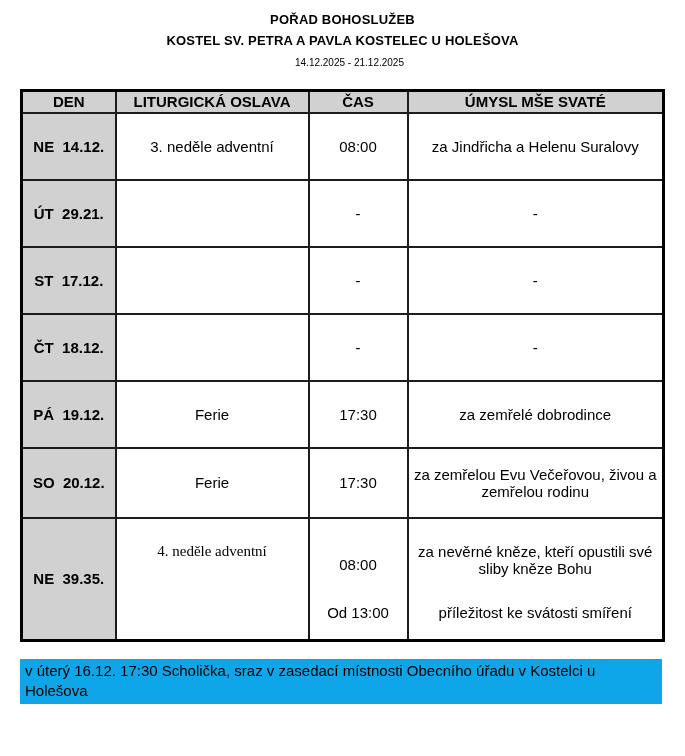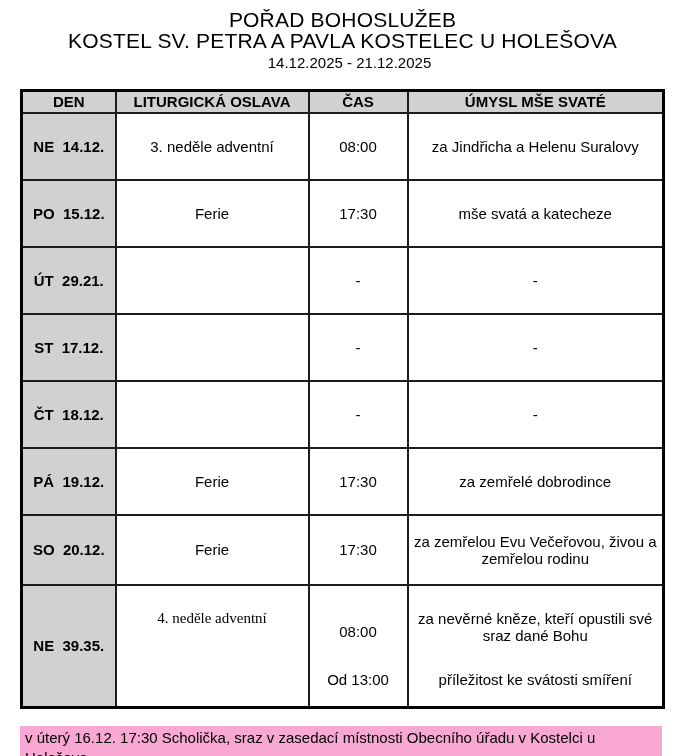--- a/index.html
+++ b/index.html
@@ -8,26 +8,26 @@
     width: 685px; height: 756px;
     font-family: "Liberation Sans", sans-serif;
     color: #000000;
     overflow: hidden;
   }
   .page { position: relative; width: 685px; height: 756px; background: #ffffff; }
 
   
   .titles { text-align: center; padding-top: 9px; }
   .title-line {
-    font-weight: normal;
-    font-size: 21px;
+    font-weight: bold;
+    font-size: 13px;
     line-height: 21px;
     letter-spacing: 0.2px;
   }
-  .date-line { font-size: 15px; line-height: 23px; margin-left: 14px; }
+  .date-line { font-size: 10px; line-height: 23px; margin-left: 14px; }
 
   
   table.schedule {
     border-collapse: collapse;
     table-layout: fixed;
     width: 642px;
     margin: 15px 0 0 20px;
     border: 3px solid #000000;
   }
   .schedule th, .schedule td {
@@ -63,21 +63,21 @@
   }
   .split-wrap .top-block { width: 100%; }
   .split-wrap.time .top-block { padding-top: 20px; }
   .split-wrap.intent .top-block { padding-top: 7px; }
   .split-wrap .bottom-block { width: 100%; padding-bottom: 1px; }
 
   
   .footer-note {
     margin: 17px 0 0 20px;
     width: 642px;
-    background: #f9a8d4;
+    background: #0ea5e9;
     font-size: 15px;
     line-height: 20px;
     padding: 2px 6px 3px 5px;
   }
 </style>
 </head>
 <body>
 
 <div class="page">
 
@@ -101,26 +101,20 @@
         <th>ČAS</th>
         <th>ÚMYSL MŠE SVATÉ</th>
       </tr>
     </thead>
     <tbody>
       <tr>
         <td class="den">NE  14.12.</td>
         <td class="mid">3. neděle adventní</td>
         <td class="mid">08:00</td>
         <td class="mid">za Jindřicha a Helenu Suralovy</td>
-      </tr>
-      <tr>
-        <td class="den">PO  15.12.</td>
-        <td class="mid">Ferie</td>
-        <td class="mid">17:30</td>
-        <td class="mid">mše svatá a katecheze</td>
       </tr>
       <tr>
         <td class="den">ÚT  29.21.</td>
         <td class="mid"></td>
         <td class="mid">-</td>
         <td class="mid">-</td>
       </tr>
       <tr>
         <td class="den">ST  17.12.</td>
         <td class="mid"></td>
@@ -149,21 +143,21 @@
         <td class="den">NE  39.35.</td>
         <td class="top-align">4. neděle adventní</td>
         <td>
           <div class="split-wrap time">
             <div class="top-block">08:00</div>
             <div class="bottom-block">Od 13:00</div>
           </div>
         </td>
         <td>
           <div class="split-wrap intent">
-            <div class="top-block">za nevěrné kněze, kteří opustili své sraz dané Bohu</div>
+            <div class="top-block">za nevěrné kněze, kteří opustili své sliby kněze Bohu</div>
             <div class="bottom-block">příležitost ke svátosti smíření</div>
           </div>
         </td>
       </tr>
     </tbody>
   </table>
 
   <div class="footer-note">v úterý 16.12. 17:30 Scholička, sraz v zasedací místnosti Obecního úřadu v Kostelci u Holešova</div>
 
 </div>

